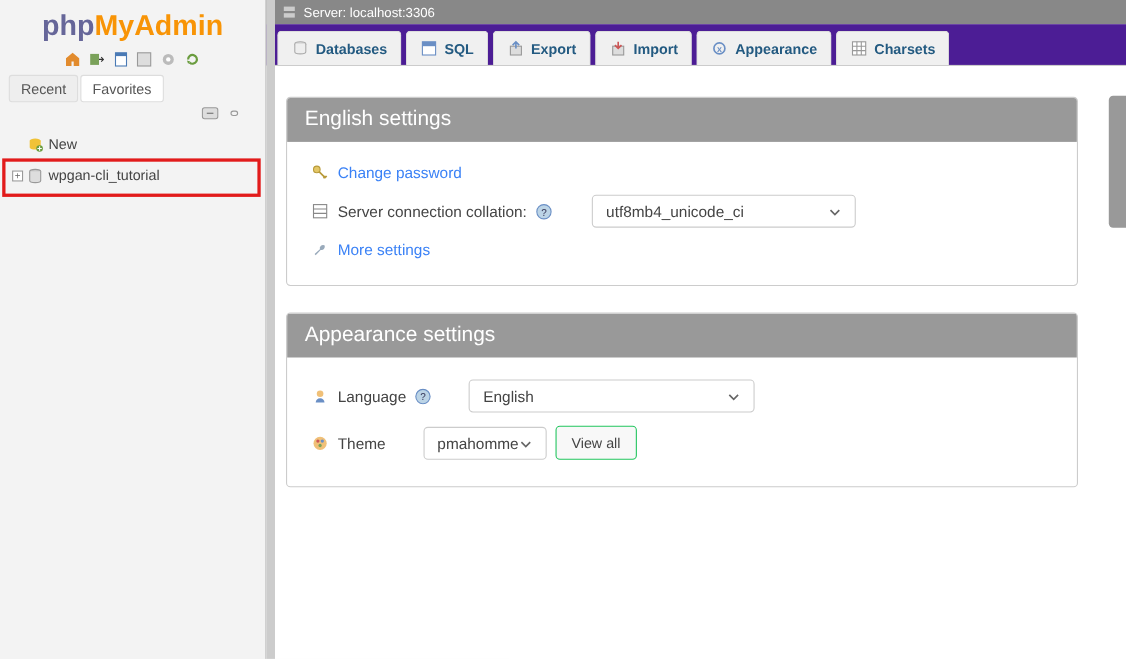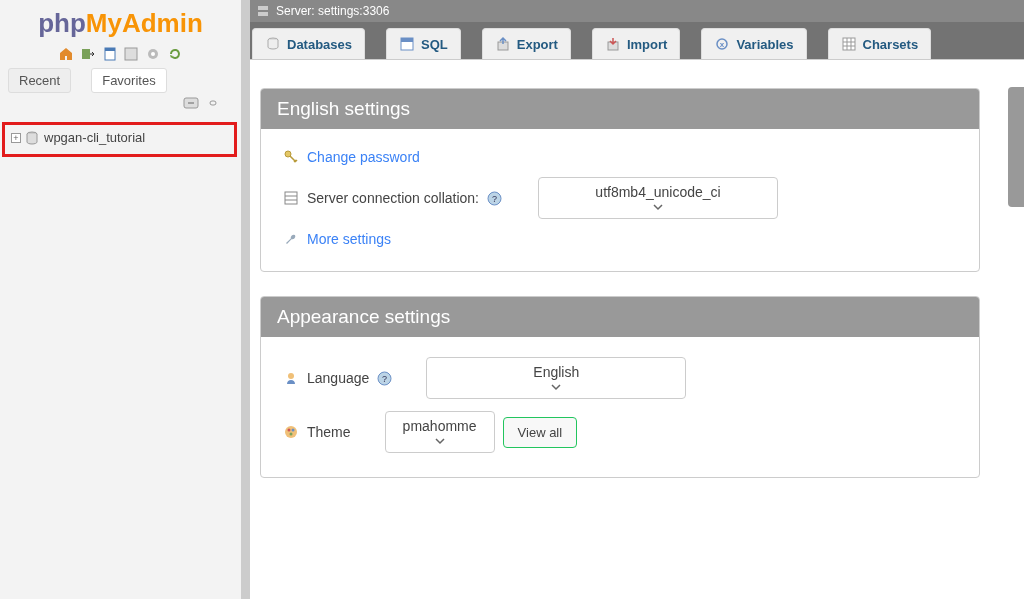--- a/index.html
+++ b/index.html
@@ -8,57 +8,57 @@
     
     .sidebar { position: absolute; left: 0; top: 0; width: 242px; height: 599px; background: #f3f3f3; border-right: 1px solid #ccc; }
     
     .logo { text-align: center; padding: 8px 0 2px 0; font-family: Arial, sans-serif; font-weight: bold; font-size: 26px; }
     .logo .p1 { color: #666699; }
     .logo .p2 { color: #f89406; }
     
     .logo-icons { text-align: center; padding: 4px 0 6px 0; }
     .mini-icon { display: inline-block; width: 16px; height: 16px; margin: 0 1px; vertical-align: middle; }
     
-    .tab-row { display: flex; padding: 0 8px; gap: 20px; }
+    .tab-row { display: flex; padding: 0 8px; gap: 2px; }
     .side-tab { padding: 4px 10px; background: #eee; border: 1px solid #ddd; border-radius: 3px; font-size: 13px; color: #555; cursor: pointer; }
     .side-tab.active { background: #fff; }
     
     .tree-actions { text-align: right; padding: 4px 20px 4px 0; }
     .collapse-btn, .link-btn { display: inline-block; width: 16px; height: 12px; margin-left: 2px; }
     
     .tree { padding: 4px 8px 0 10px; }
     .tree-row { display: flex; align-items: center; padding: 3px 0; font-size: 13px; }
     .tree-row.highlighted { border: 3px solid #e21b1b; margin: 2px -4px 0 -8px; padding: 5px 4px 8px 6px; }
     .tree-icon { width: 16px; height: 16px; margin-right: 4px; flex-shrink: 0; }
     .tree-expand { width: 10px; height: 10px; border: 1px solid #999; background: #fff; font-size: 9px; line-height: 8px; text-align: center; margin-right: 3px; color: #666; flex-shrink: 0; }
     .tree-spacer { width: 14px; flex-shrink: 0; }
     
     
     .main { position: absolute; left: 242px; top: 0; right: 0; height: 599px; background: #fff; }
     .main-scroll-handle { position: absolute; left: 0; top: 0; width: 8px; height: 599px; background: #ccc; }
     
     .breadcrumb { background: #888; color: #fff; padding: 4px 14px; font-size: 12px; display: flex; align-items: center; gap: 6px; }
     .breadcrumb .srv-icon { width: 14px; height: 14px; }
     
-    .top-tabs { display: flex; background: #737373; border-bottom: 1px solid #ccc; padding: 6px 10px 0 10px; gap: 21px; }
+    .top-tabs { display: flex; background: #4c1d95; border-bottom: 1px solid #ccc; padding: 6px 10px 0 10px; gap: 4px; }
     .top-tab { display: flex; align-items: center; gap: 6px; padding: 7px 12px; background: #f0f0f0; border: 1px solid #ddd; border-bottom: none; border-radius: 4px 4px 0 0; font-size: 13px; color: #235a81; font-weight: bold; cursor: pointer; }
     .top-tab-icon { width: 16px; height: 16px; }
     
     .content { padding: 28px 18px 18px 18px; }
     
     .panel { border: 1px solid #ccc; border-radius: 4px; margin-bottom: 24px; background: #fff; overflow: hidden; max-width: 720px; }
     .panel-header { background: #999; color: #fff; font-size: 19px; font-weight: 400; padding: 9px 16px; }
     .panel-body { padding: 14px 22px 18px 22px; }
     .panel-row { display: flex; align-items: center; padding: 6px 0; gap: 8px; font-size: 14px; }
     .panel-row .row-icon { width: 16px; height: 16px; flex-shrink: 0; }
     .panel-row .label-txt { color: #444; }
     .panel-row a { color: #3b82f6; text-decoration: none; }
     .help-icon { width: 15px; height: 15px; }
     
-    .select-box { display: flex; align-items: center; justify-content: space-between; border: 1px solid #ccc; border-radius: 4px; padding: 6px 12px; min-width: 240px; background: #fff; font-size: 14px; color: #444; cursor: pointer; flex-direction: column; }
+    .select-box { display: flex; align-items: center; justify-content: space-between; border: 1px solid #ccc; border-radius: 4px; padding: 6px 12px; min-width: 240px; background: #fff; font-size: 14px; color: #444; cursor: pointer; }
     .select-box.wide { min-width: 260px; }
     .chev { width: 12px; height: 12px; }
     
     .btn { border: 1px solid #22c55e; border-radius: 4px; padding: 7px 14px; background: #f8f8f8; font-size: 13px; color: #444; cursor: pointer; }
     
     .side-panel-stub { position: absolute; right: 0; top: 87px; width: 16px; height: 120px; background: #999; border-radius: 4px 0 0 4px; }
   </style>
 </head>
 <body>
 
@@ -100,40 +100,50 @@
     <span class="collapse-btn"><svg viewBox="0 0 16 12">
           <rect x="1" y="1" width="14" height="10" rx="2" fill="#ddd" stroke="#999"></rect>
           <path d="M5 6h6" stroke="#666"></path>
         </svg></span>
     <span class="link-btn"><svg viewBox="0 0 16 12">
           <path d="M5 6a2 2 0 0 1 2-2h2a2 2 0 0 1 0 4H7a2 2 0 0 1-2-2z" fill="none" stroke="#999"></path>
         </svg></span>
   </div>
 
   <div class="tree">
+    <div class="tree-row">
+      <span class="tree-spacer"></span>
+      <span class="tree-icon"><svg viewBox="0 0 16 16">
+            <ellipse cx="8" cy="5" rx="5" ry="2" fill="#f0c237"></ellipse>
+            <path d="M3 5v6c0 1.1 2.2 2 5 2s5-.9 5-2V5" fill="#f0c237"></path>
+            <circle cx="12" cy="12" r="3" fill="#6a9c3f"></circle>
+            <path d="M12 10v4M10 12h4" stroke="#fff"></path>
+          </svg></span>
+      <span>New</span>
+    </div>
     <div class="tree-row highlighted">
       <span class="tree-expand">+</span>
       <span class="tree-icon"><svg viewBox="0 0 16 16">
             <ellipse cx="8" cy="4" rx="5" ry="2" fill="#ccc" stroke="#999"></ellipse>
             <path d="M3 4v8c0 1.1 2.2 2 5 2s5-.9 5-2V4" fill="#ddd" stroke="#999"></path>
           </svg></span>
       <span>wpgan-cli_tutorial</span>
     </div>
   </div>
 </div>
 
 <div class="main">
   <div class="main-scroll-handle"></div>
 
   <div class="breadcrumb">
     <span class="srv-icon"><svg viewBox="0 0 14 14">
           <rect x="2" y="2" width="10" height="4" fill="#ccc"></rect>
           <rect x="2" y="8" width="10" height="4" fill="#ccc"></rect>
         </svg></span>
-    <span>Server: settings:3306</span>
+    <span>Server: localhost:3306</span>
   </div>
 
   <div class="top-tabs">
     <div class="top-tab">
       <span class="top-tab-icon"><svg viewBox="0 0 16 16">
             <ellipse cx="8" cy="4" rx="5" ry="2" fill="#ddd" stroke="#aaa"></ellipse>
             <path d="M3 4v7c0 1.1 2.2 2 5 2s5-.9 5-2V4" fill="#eee" stroke="#aaa"></path>
           </svg></span>
       <span>Databases</span>
     </div>
@@ -156,21 +166,21 @@
             <rect x="3" y="6" width="10" height="8" fill="#ddd" stroke="#999"></rect>
             <path d="M8 2v6M5 5l3 3 3-3" fill="none" stroke="#c55" stroke-width="1.5"></path>
           </svg></span>
       <span>Import</span>
     </div>
     <div class="top-tab">
       <span class="top-tab-icon"><svg viewBox="0 0 16 16">
             <circle cx="8" cy="8" r="5" fill="none" stroke="#6a8fc5" stroke-width="1.5"></circle>
             <text x="8" y="11" text-anchor="middle" font-size="8" fill="#6a8fc5">x</text>
           </svg></span>
-      <span>Variables</span>
+      <span>Appearance</span>
     </div>
     <div class="top-tab">
       <span class="top-tab-icon"><svg viewBox="0 0 16 16">
             <rect x="2" y="2" width="12" height="12" fill="#fff" stroke="#999"></rect>
             <path d="M2 6h12M2 10h12M6 2v12M10 2v12" stroke="#999"></path>
           </svg></span>
       <span>Charsets</span>
     </div>
   </div>
 

